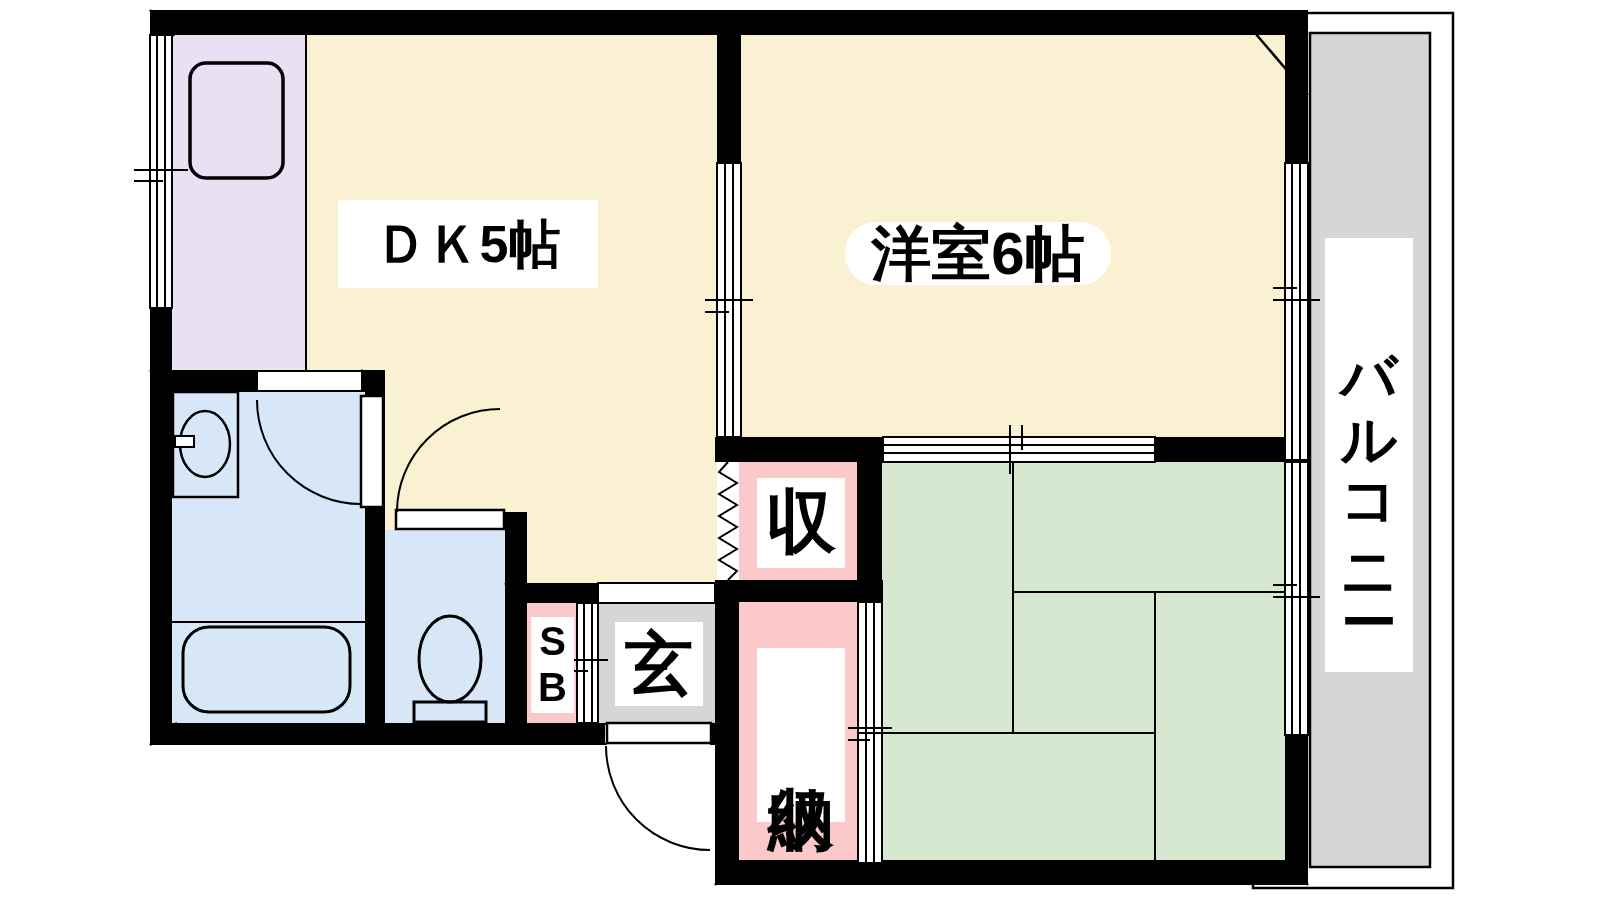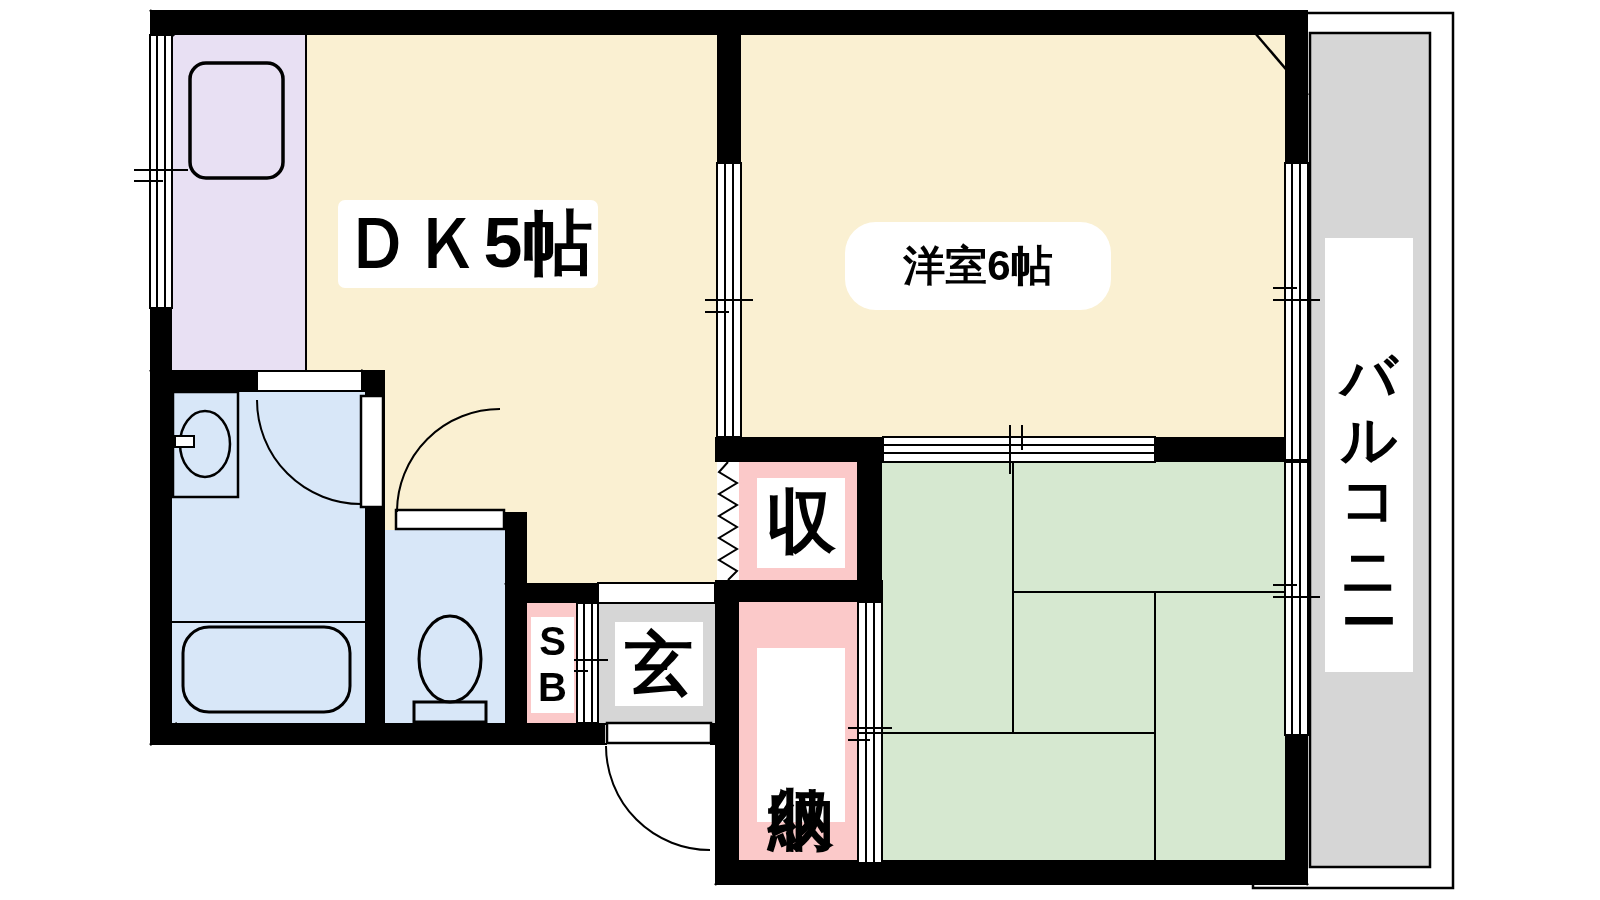--- a/index.html
+++ b/index.html
@@ -117,20 +117,20 @@
     <path d="M1255 33 L1308 95"></path>
     <path d="M150 370 L172 393"></path>
     <path d="M361 370 L384 393"></path>
     <path d="M150 745 L177 723"></path>
     <path d="M505 583 L527 603"></path>
     <path d="M715 885 L739 860"></path>
     <path d="M1285 860 L1308 885"></path>
   </g>
 </svg>
 
-  <div class="room-label" style="left:338px;top:200px;width:260px;height:88px;font-size:70px;border-radius:7px;">ＤＫ5帖</div>
-  <div class="room-label" style="left:845px;top:222px;width:266px;height:88px;font-size:42px;border-radius:31px;">洋室6帖</div>
+  <div class="room-label" style="left:338px;top:200px;width:260px;height:88px;font-size:52px;">ＤＫ5帖</div>
+  <div class="room-label" style="left:845px;top:222px;width:266px;height:63px;font-size:60px;border-radius:31px;">洋室6帖</div>
   <div class="room-label vlabel" style="left:1325px;top:238px;width:88px;height:434px;font-size:56px;">バルコニー</div>
   <div class="room-label" style="left:615px;top:622px;width:88px;height:84px;font-size:68px;">玄</div>
   <div class="room-label" style="left:757px;top:478px;width:88px;height:90px;font-size:70px;">収</div>
   <div class="room-label vlabel" style="left:757px;top:648px;width:88px;height:174px;font-size:66px;letter-spacing:2px;">収納</div>
   <div class="room-label vlabel" style="left:531px;top:617px;width:43px;height:96px;font-size:40px;letter-spacing:2px;">SB</div>
 </div>
 
 </body></html>

